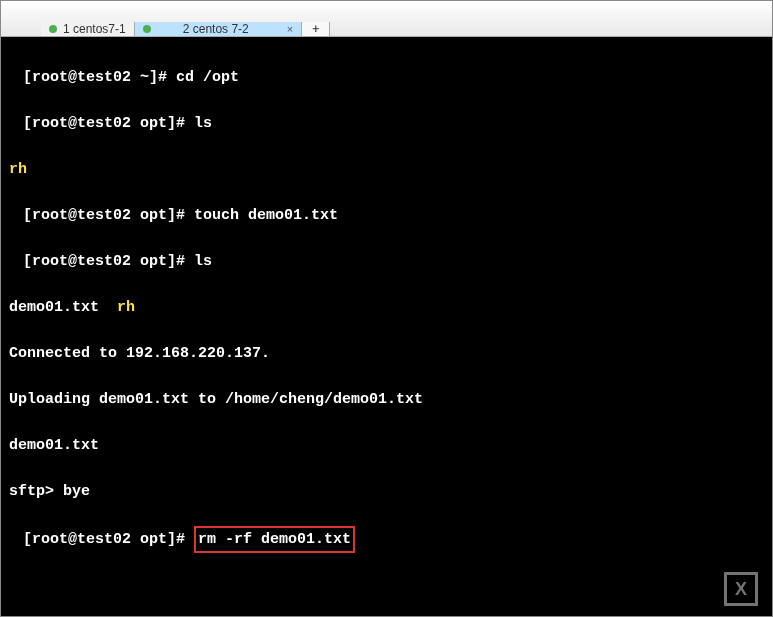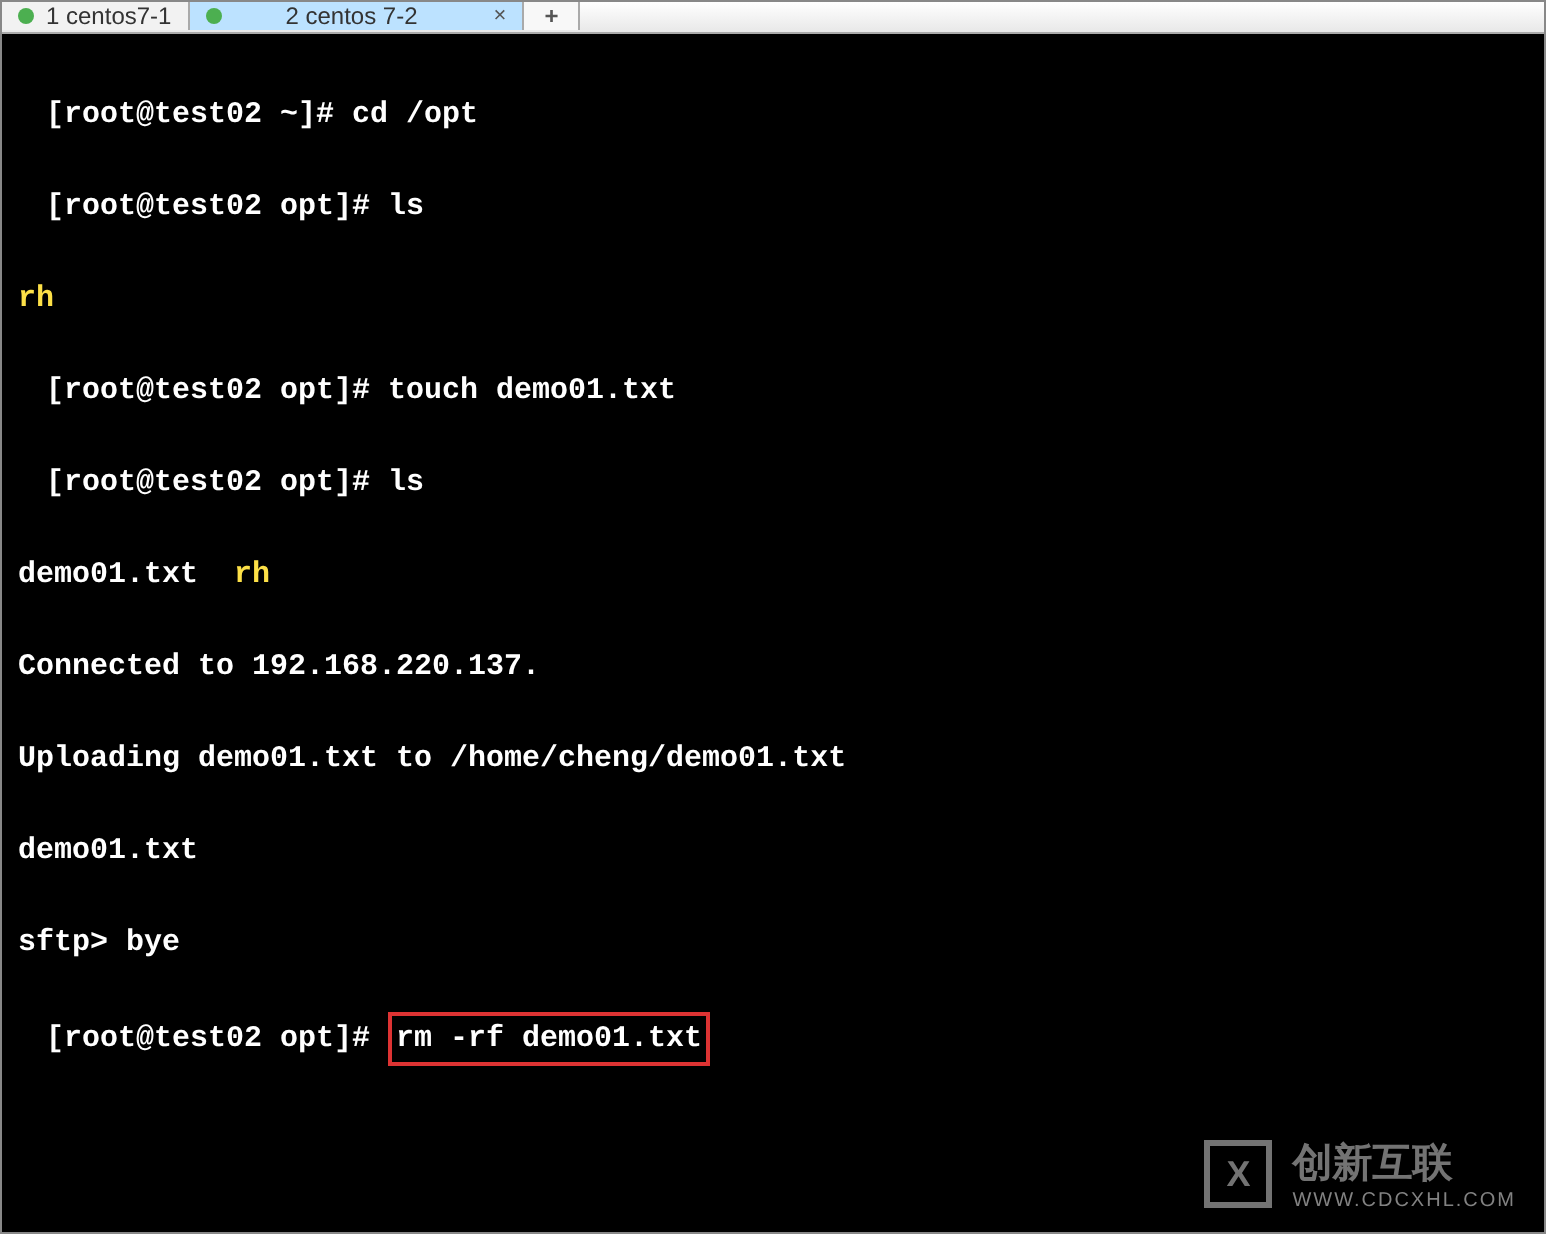--- a/index.html
+++ b/index.html
@@ -7,27 +7,28 @@
     width: 773px;
     height: 617px;
     background: #000;
     font-family: "Consolas", "Courier New", monospace;
     font-size: 15px;
     overflow: hidden;
     position: relative;
     border: 1px solid #888;
   }
   .tabbar {
-    height: 16px;
+    height: 36px;
     background: linear-gradient(#fff, #e8e8e8);
     display: flex;
-    align-items: flex-start;
+    align-items: flex-end;
     border-bottom: 1px solid #aaa;
     font-family: "Segoe UI", Tahoma, sans-serif;
     font-size: 12px;
+    padding-left: 40px;
   }
   .tab {
     display: flex;
     align-items: center;
     padding: 0 8px;
     border-right: 1px solid #aaa;
     gap: 6px;
     background: #f2f2f2;
     color: #333;
   }
@@ -111,17 +112,13 @@
 
 
 
 
 
 
 </div>
 
 <div class="watermark">
   <div class="logo">X</div>
-  <div>
-    <span>创新互联</span>
-    <span class="sub">WWW.CDCXHL.COM</span>
-  </div>
 </div>
 
 </body></html>

